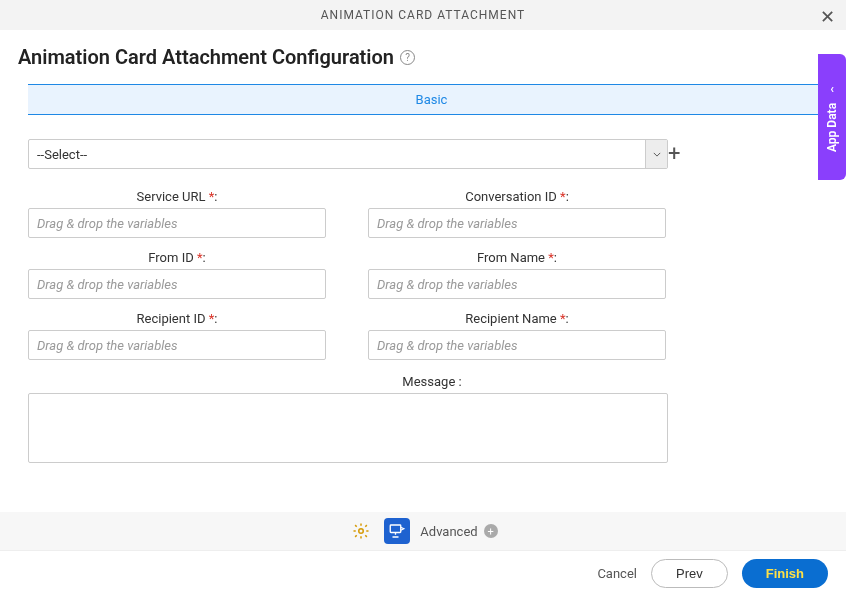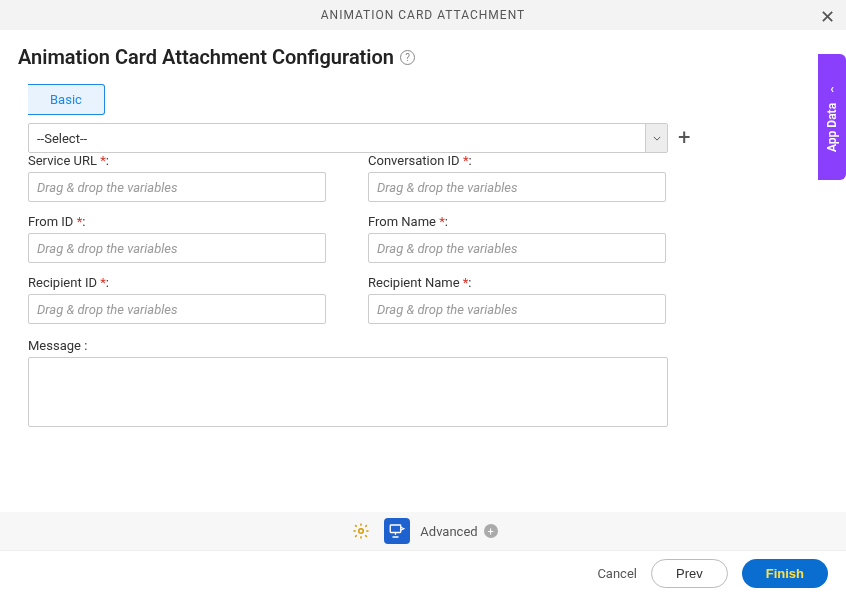--- a/index.html
+++ b/index.html
@@ -27,20 +27,21 @@
     .header .close {
       position: absolute;
       right: 10px;
       top: 6px;
       font-size: 18px;
       color: #555;
       cursor: pointer;
     }
     .content {
       padding: 15px 10px 0 18px;
+      text-align: center;
     }
     .title-row {
       display: flex;
       align-items: center;
       gap: 6px;
       margin-bottom: 15px;
     }
     .title-row h1 {
       font-size: 20px;
       font-weight: 600;
@@ -53,21 +54,22 @@
       border-radius: 50%;
       display: inline-flex;
       align-items: center;
       justify-content: center;
       font-size: 10px;
       color: #888;
     }
     .tabs {
       display: flex;
       margin-left: 10px;
-      margin-bottom: 8px;
+      margin-bottom: 24px;
+      flex-direction: column;
     }
     .tab {
       padding: 7px 22px;
       border: 1px solid #ccc;
       font-size: 13px;
       cursor: pointer;
       background: #fff;
       color: #555;
     }
     .tab:first-child { border-radius: 3px 0 0 3px; }
@@ -83,22 +85,21 @@
     .field-label {
       font-size: 13px;
       color: #333;
       margin-bottom: 4px;
       display: block;
     }
     .req { color: #d93025; }
     .select-row {
       display: flex;
       align-items: center;
-      gap: 10px;
-      margin-bottom: 0;
+      margin-bottom: 20px;
     }
     .select-box {
       flex: 0 0 640px;
       display: flex;
       border: 1px solid #ccc;
       height: 30px;
       border-radius: 2px;
     }
     .select-box .select-text {
       flex: 1;

